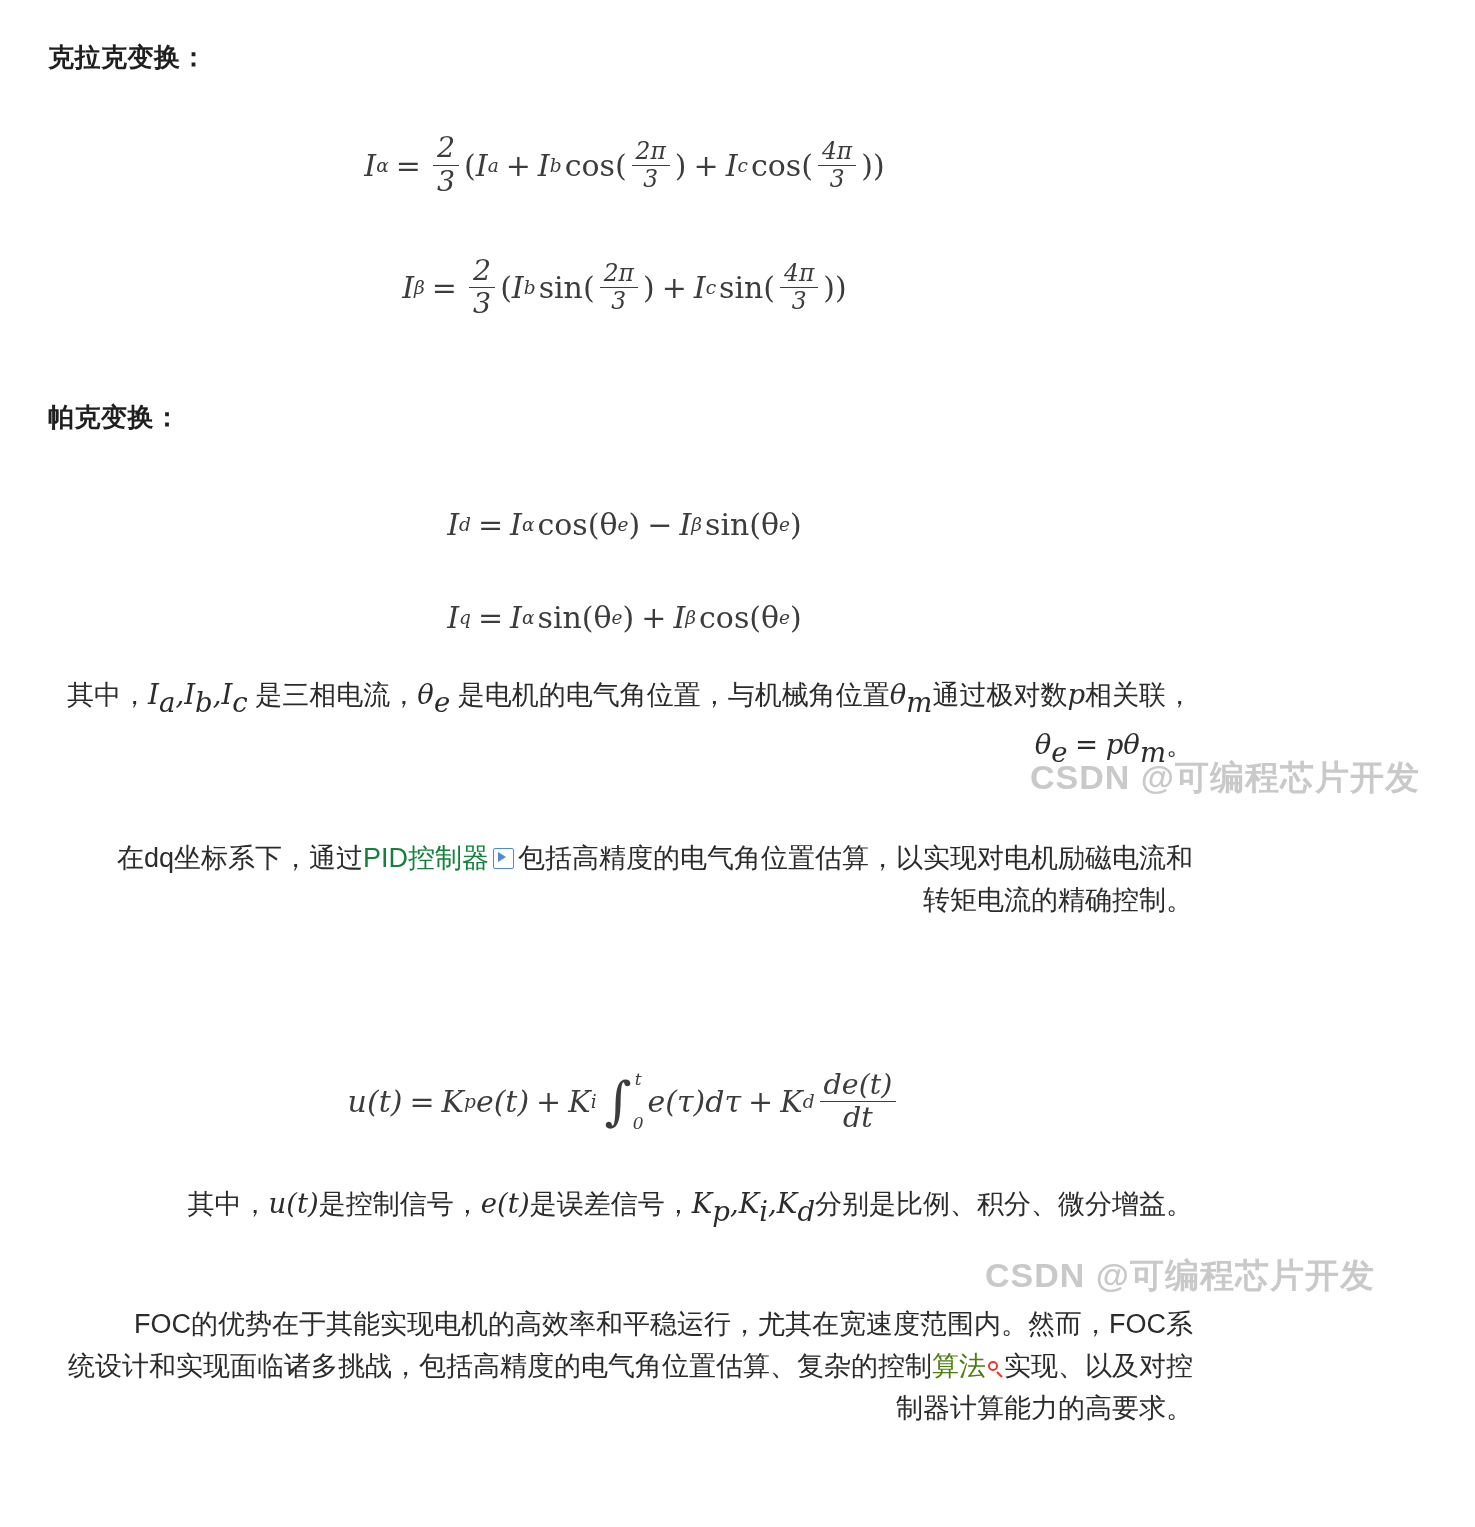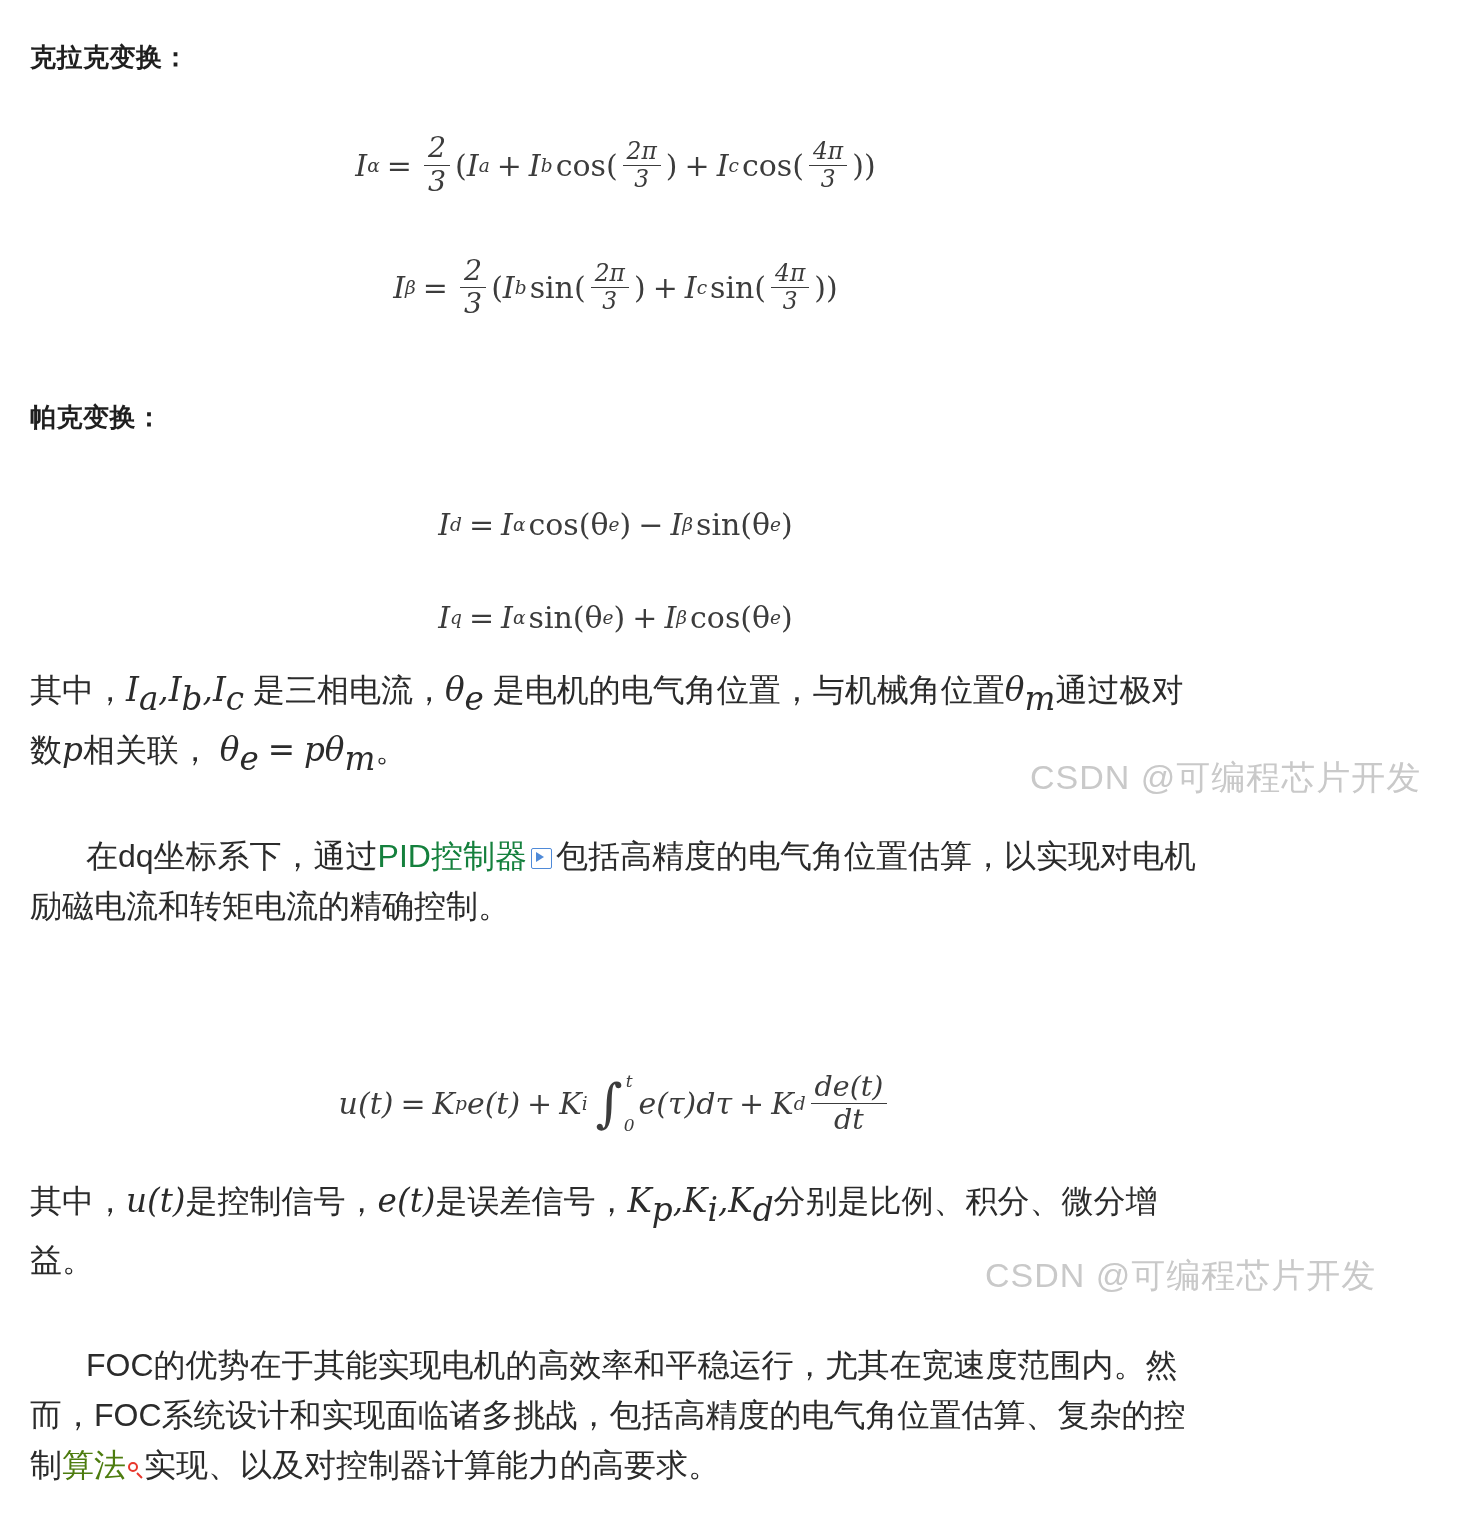--- a/index.html
+++ b/index.html
@@ -10,21 +10,21 @@
   body {
     width: 1475px;
     min-height: 1527px;
     font-family: "Liberation Sans", sans-serif;
     color: #2b2b2b;
     position: relative;
     overflow: hidden;
   }
   .page {
     position: relative;
-    padding: 40px 30px 20px 30px;
+    padding: 40px 30px 20px 48px;
     box-sizing: border-box;
     width: 1231px;
   }
   .section-title {
     font-size: 26px;
     font-weight: bold;
     color: #1f1f1f;
     letter-spacing: 0.5px;
     margin: 0;
   }
@@ -95,24 +95,25 @@
     flex-direction: column;
     justify-content: space-between;
     height: 54px;
     font-size: 17px;
     font-style: italic;
     margin-left: 1px;
   }
   .int-lims .top { margin-top: -6px; }
   .int-lims .bot { margin-bottom: -4px; }
   .body-text {
-    font-size: 32px;
+    font-size: 27px;
     line-height: 1.55;
     color: #2b2b2b;
-    margin: 0;
+    margin: 8px;
+    text-align: right;
   }
   .body-text .mathinline {
     font-family: "DejaVu Serif", serif;
     font-style: italic;
     font-size: 1.02em;
   }
   .indent {
     text-indent: 56px;
   }
   .link {
@@ -169,20 +170,21 @@
     transform-origin: left center;
   }
   .watermark {
     position: absolute;
     font-size: 34px;
     color: #c9c9c9;
     font-family: "Liberation Sans", sans-serif;
     white-space: nowrap;
     pointer-events: none;
     letter-spacing: 1px;
+    font-weight: bold;
   }
   #wm1 { left: 1030px; top: 755px; }
   #wm2 { left: 985px; top: 1253px; }
   .gap-a { height: 58px; }
 </style>
 </head>
 <body>
 
 <div class="page">
 

